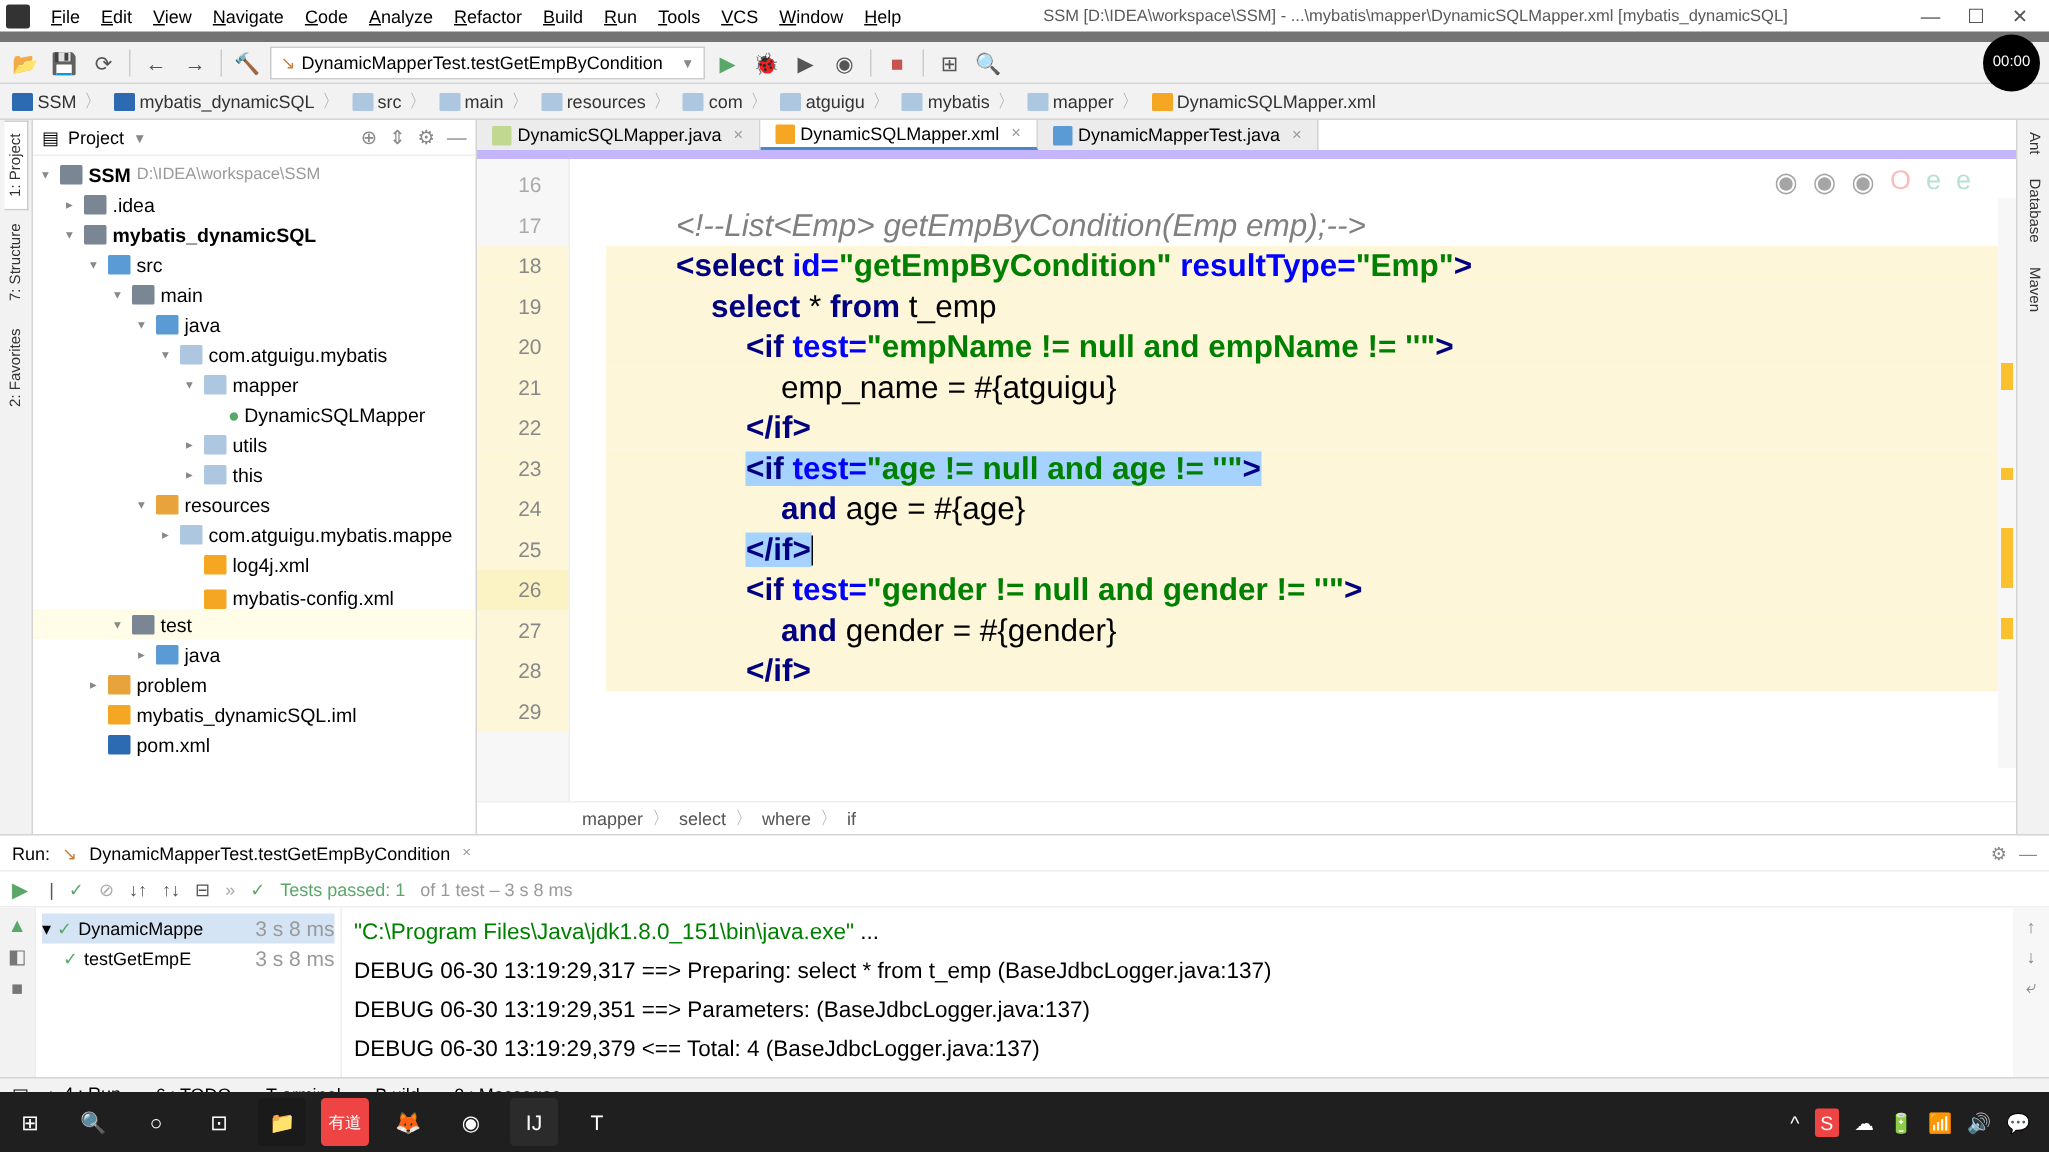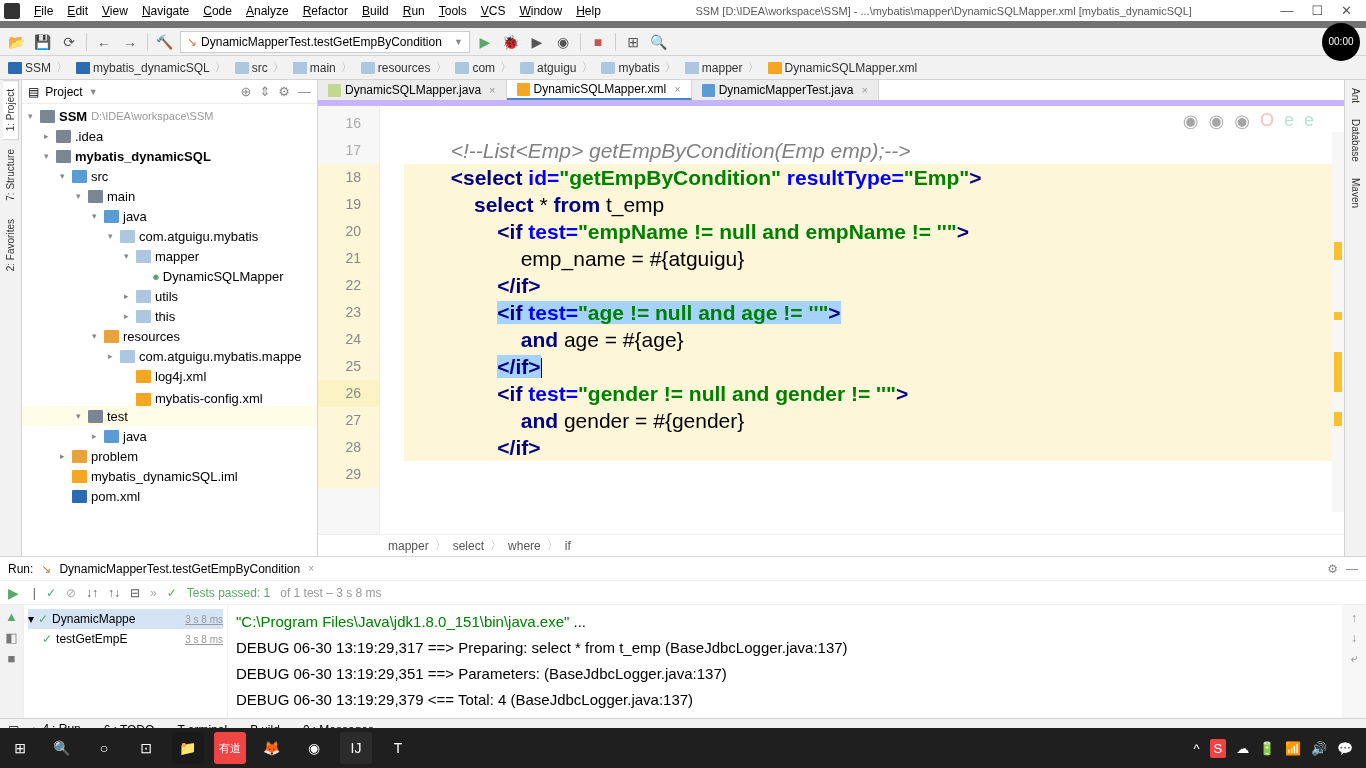--- a/index.html
+++ b/index.html
@@ -97,21 +97,21 @@
 .run-header .tools2 { margin-left: auto; display: flex; gap: 8px; color: #888; }
 .run-toolbar { height: 24px; display: flex; align-items: center; padding: 0 8px; gap: 10px; border-bottom: 1px solid #eee; font-size: 12px; color: #555; }
 .run-toolbar .pass-green { color: #59a869; }
 .run-toolbar .play-green { color: #59a869; font-size: 14px; }
 .run-body { flex: 1; display: flex; overflow: hidden; }
 .run-left { width: 24px; background: #f2f2f2; border-right: 1px solid #eee; display: flex; flex-direction: column; align-items: center; gap: 6px; padding-top: 4px; font-size: 13px; color: #777; }
 .run-tree { width: 204px; border-right: 1px solid #eee; padding: 4px; font-size: 12px; }
 .run-tree .rnode { display: flex; align-items: center; gap: 4px; height: 20px; }
 .run-tree .rnode.sel { background: #d5e4f5; }
 .run-tree .pass { color: #59a869; }
-.run-tree .time { margin-left: auto; color: #999; font-size: 10px; text-decoration: underline; }
+.run-tree .time { margin-left: auto; color: #999; font-size: 14px; }
 .run-console { flex: 1; font-family: "Consolas", monospace; font-size: 15px; padding: 4px 8px; overflow: hidden; line-height: 26px; }
 .run-console .cstr { color: #008000; }
 
 
 .bottom-tabs { height: 22px; background: #f2f2f2; border-top: 1px solid #d4d4d4; display: flex; align-items: center; padding: 0 8px; gap: 14px; font-size: 12px; }
 .bottom-tabs .btab { display: flex; align-items: center; gap: 3px; }
 .bottom-tabs .btab.active { border-bottom: 2px solid #4a88c7; }
 
 .statusbar { height: 28px; background: #f2f2f2; border-top: 1px solid #d4d4d4; display: flex; align-items: center; padding: 0 8px; font-size: 12px; }
 .statusbar .logo-right { margin-left: auto; display: flex; align-items: center; gap: 12px; }

